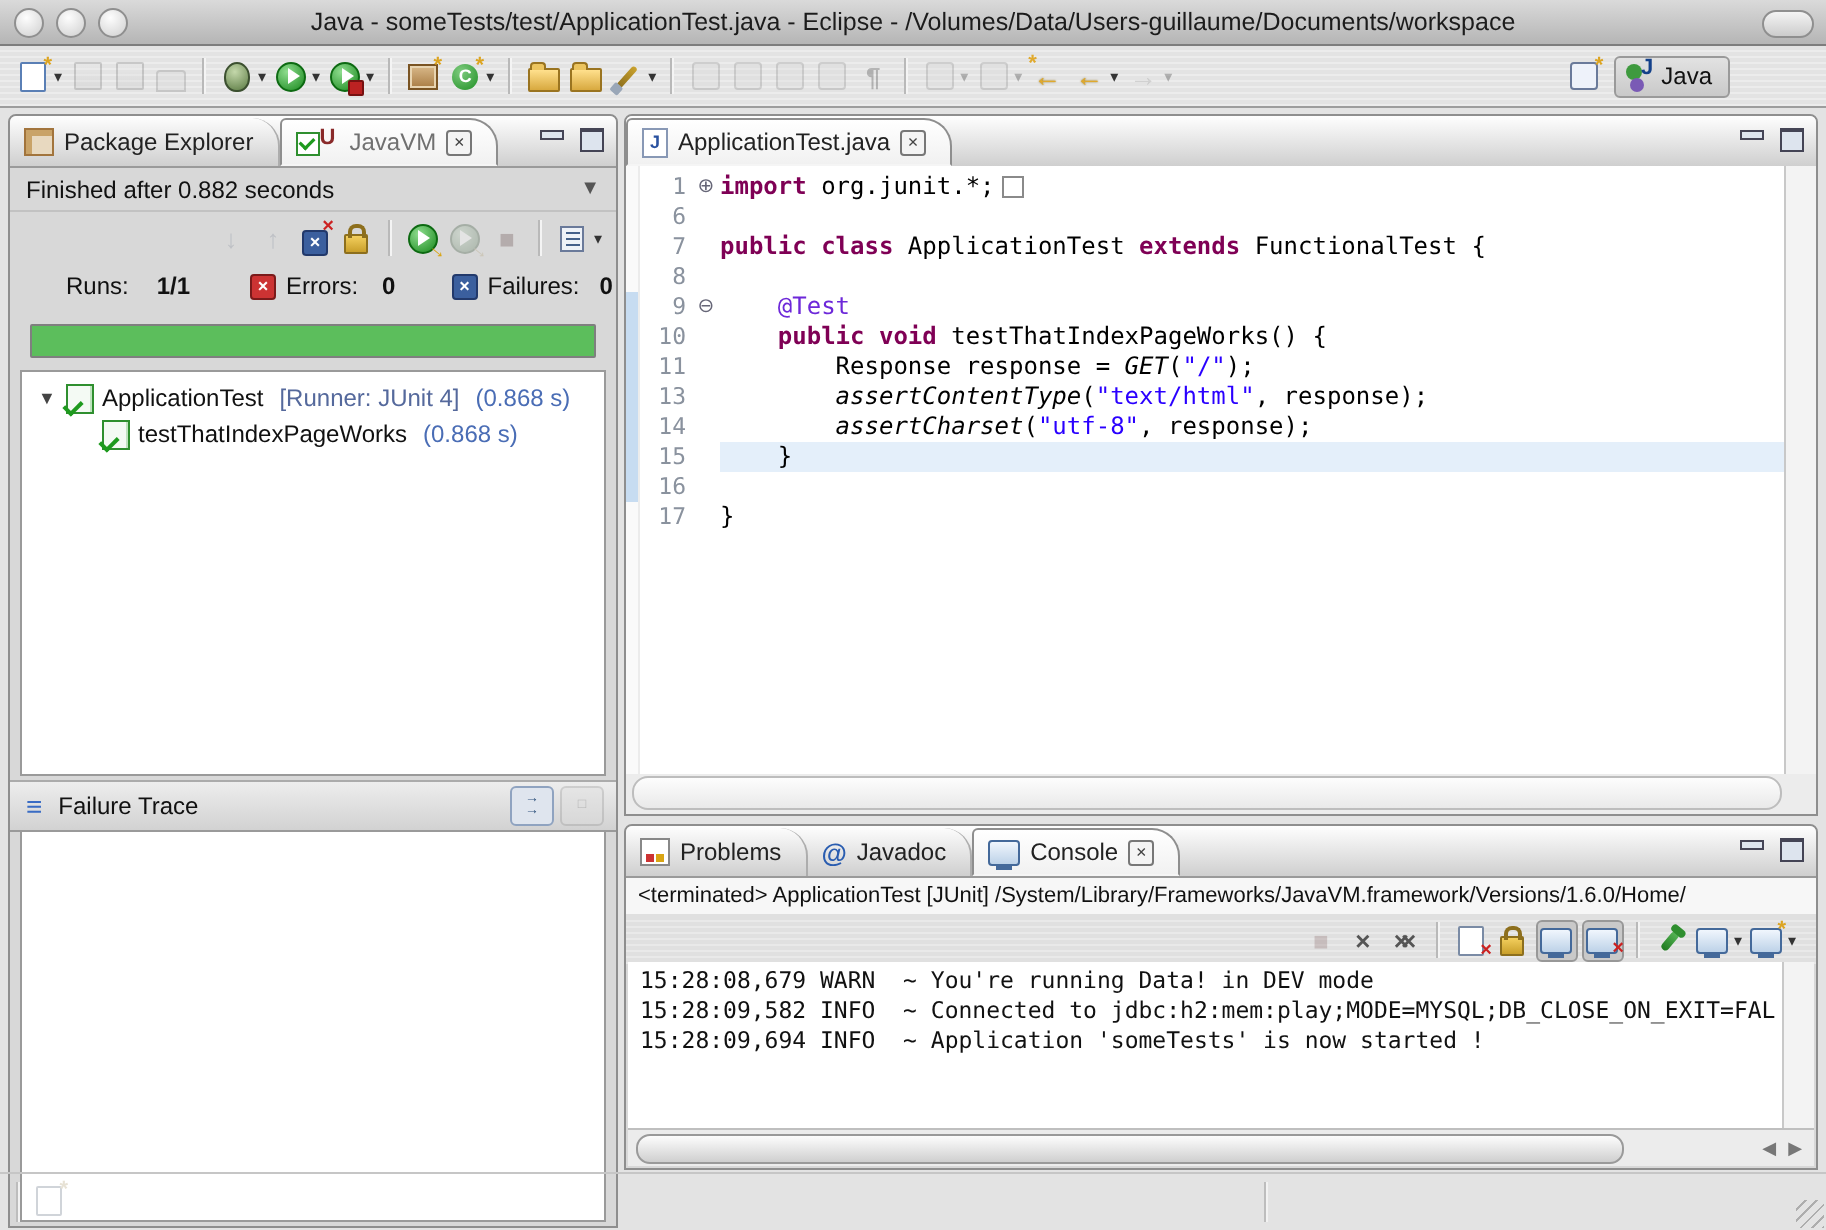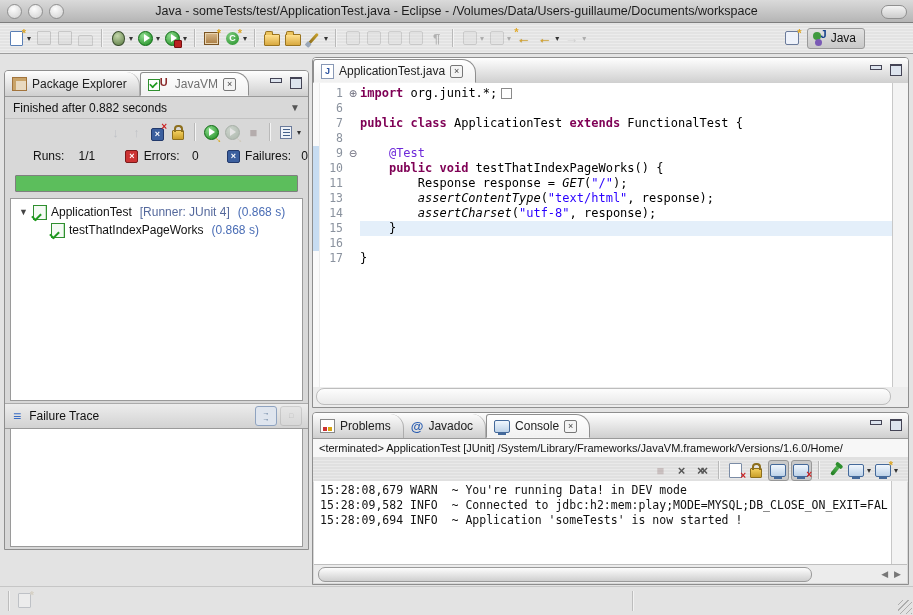--- a/index.html
+++ b/index.html
@@ -83,27 +83,27 @@
          display:flex;align-items:flex-end;position:relative;}
   .vtab{height:24px;display:flex;align-items:center;gap:5px;padding:0 12px 0 7px;font-size:12px;color:#222;
         border-right:1px solid #adadad;border-radius:3px 14px 0 0;box-sizing:border-box;}
   .vtab.selected{background:linear-gradient(#ffffff,#f1f1f1);border:1px solid #8e8e8e;border-bottom:1px solid #f5f5f5;}
   .vtab .closebox{width:11px;height:11px;border:1px solid #777;border-radius:2px;font-size:9px;line-height:9px;
         color:#444;display:flex;align-items:center;justify-content:center;background:#f4f4f4;}
   .winctl{position:absolute;right:6px;top:6px;display:flex;gap:8px;align-items:center;}
   .wmin{width:10px;height:3px;background:#dde4ee;border:1px solid #445;margin-top:-6px;}
   .wmax{width:10px;height:9px;background:#dde4ee;border:1px solid #445;border-top:2px solid #445;}
   
-  #left-panel{left:4px;top:70px;width:305px;height:480px;}
+  #left-panel{left:4px;top:57px;width:305px;height:557px;}
   .junit-status{height:21px;display:flex;align-items:center;font-size:12px;padding:0 8px;color:#111;
                 border-bottom:1px solid #c2c2c2;}
   .junit-status .chev{margin-left:auto;font-size:10px;color:#555;}
   .junit-toolbar{height:26px;display:flex;align-items:center;justify-content:flex-end;padding-right:5px;}
-  .junit-counts{height:22px;display:flex;align-items:center;font-size:12px;padding-left:28px;justify-content:space-between;}
-  .junit-counts b{font-weight:normal;}
+  .junit-counts{height:22px;display:flex;align-items:center;font-size:12px;padding-left:28px;}
+  .junit-counts b{font-weight:bold;}
   .progress-wrap{margin:8px 10px 0 10px;height:15px;border:1px solid #7f7f7f;background:#cfcfcf;border-radius:1px;}
   .progress-fill{height:100%;width:100%;}
   .tree-box{position:absolute;top:127px;left:5px;right:5px;height:203px;background:#fff;
             border:1px solid #9a9a9a;font-size:12px;padding-top:4px;box-sizing:border-box;}
   .trow{height:18px;display:flex;align-items:center;gap:4px;padding-left:8px;white-space:nowrap;}
   .trow .arr{font-size:9px;color:#444;width:10px;}
   .t-suite{width:12px;height:13px;background:#f4faf4;border:1px solid #2f8f2f;position:relative;flex:none;
            box-shadow:inset -1px 0 0 #bfe3bf;}
   .t-suite .chk{position:absolute;left:-2px;bottom:0px;}
   .runner-txt,.time-txt{margin-left:4px;}

